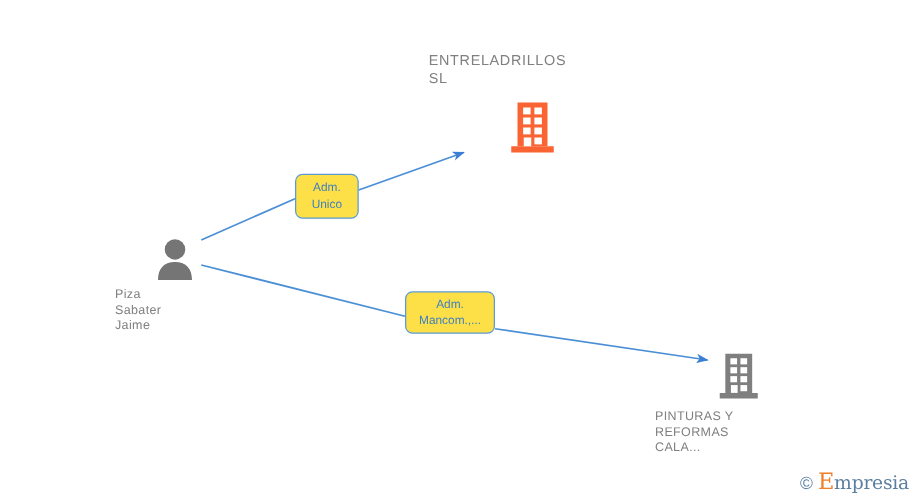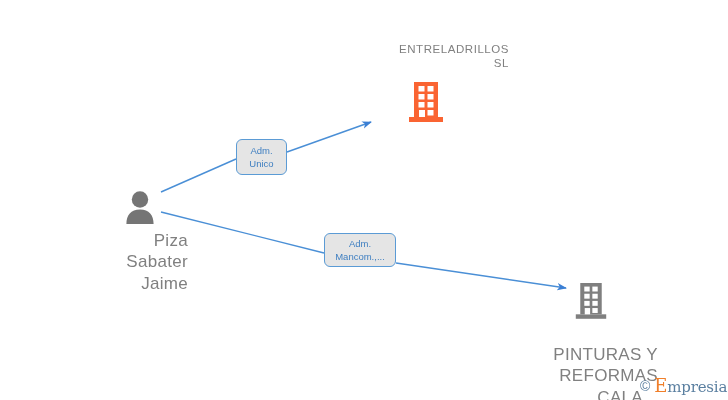--- a/index.html
+++ b/index.html
@@ -21,26 +21,26 @@
     position: absolute;
     left: 0;
     top: 0;
     width: 728px;
     height: 400px;
   }
 
   
   .node {
     position: absolute;
-    text-align: right;
+    text-align: left;
     line-height: 1.25;
   }
 
   .node-label {
-    font-size: 17px;
+    font-size: 10px;
     letter-spacing: 0.3px;
     color: #808080;
     white-space: pre-line;
   }
 
   .node-icon {
     display: block;
     margin: 0 auto;
   }
 
@@ -56,40 +56,40 @@
     letter-spacing: 0.55px;
   }
 
   
   #node-pinturas {
     left: 524px;
     top: 280px;
     width: 134px;
   }
   #node-pinturas .node-label {
-    margin-top: 24px;
+    margin-top: 8px;
   }
 
   
   #node-persona {
     left: 92px;
     top: 190px;
     width: 96px;
   }
   #node-persona .node-label {
     margin-top: 6px;
   }
 
   
   .edge-label {
     position: absolute;
     box-sizing: border-box;
     border: 1.3px solid #5b9bd5;
     border-radius: 6px;
-    background: #e5e5e5;
+    background: #fde047;
     color: #3f7fc1;
     font-size: 9.5px;
     line-height: 13px;
     text-align: center;
     white-space: pre-line;
     display: flex;
     align-items: center;
     justify-content: center;
     padding: 2px 4px;
   }

